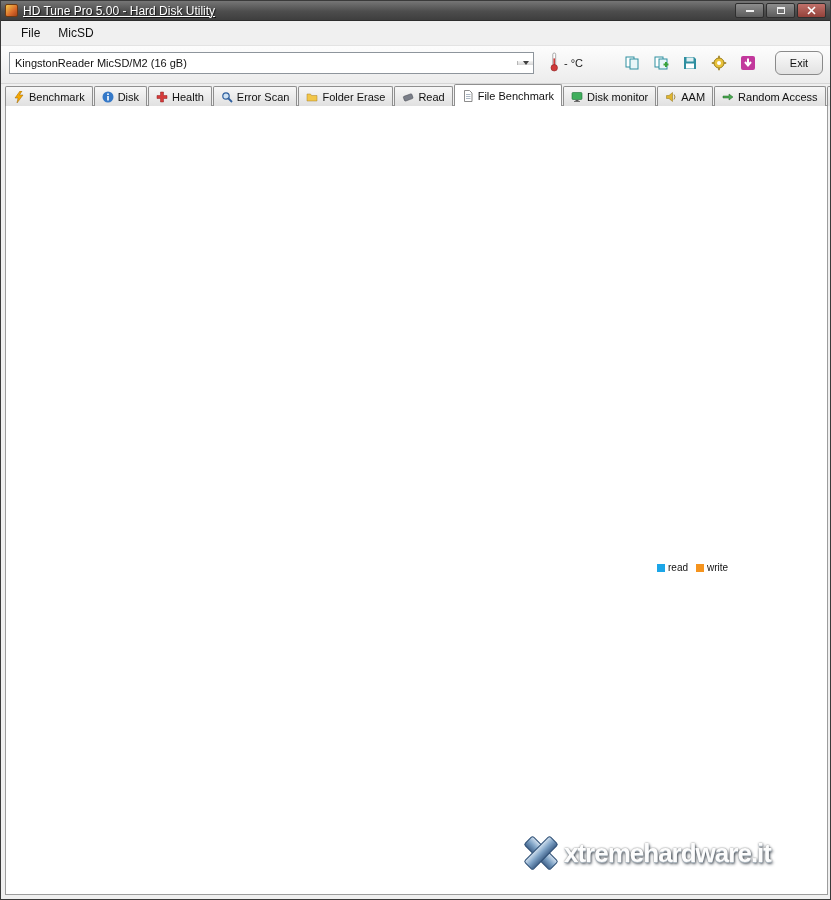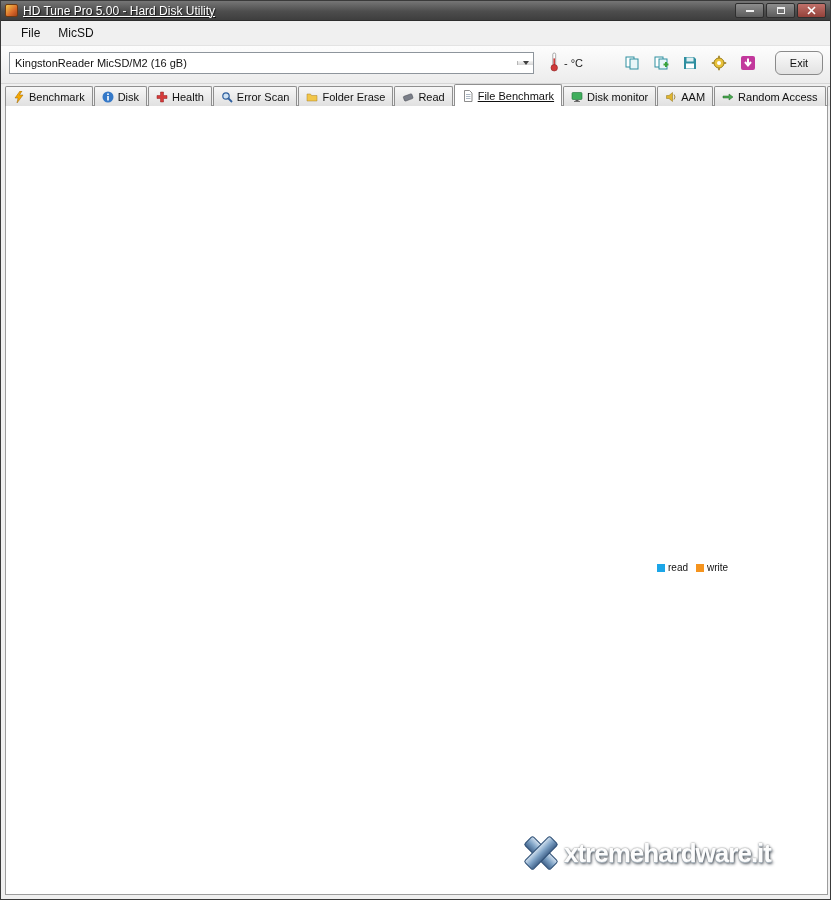--- a/index.html
+++ b/index.html
@@ -30,21 +30,21 @@
   .thermo{position:absolute;left:547px;top:50px;width:12px;height:22px;}
   #temp-label{position:absolute;left:563px;top:56px;font-size:11px;color:#222;}
   #tool-buttons{position:absolute;left:618px;top:50px;display:flex;gap:3px;}
   .tool-btn{width:26px;height:24px;display:flex;align-items:center;justify-content:center;background:transparent;border:1px solid transparent;border-radius:2px;}
   .tool-btn svg{width:16px;height:16px;display:block;}
   #exit-btn{position:absolute;left:774px;top:50px;width:48px;height:24px;font-size:11px;color:#111;border:1px solid #8a8a8a;border-radius:6px;background:linear-gradient(#fafafa,#e2e2e2);}
 
   
   #tabs{position:absolute;top:83px;left:4px;height:22px;display:flex;align-items:flex-end;}
   .tab{display:flex;align-items:center;gap:4px;height:20px;padding:0 7px;font-size:11px;color:#111;background:linear-gradient(#f7f7f7,#e0e0e0);border:1px solid #8f8f8f;border-bottom:none;border-radius:2px 2px 0 0;margin-right:1px;position:relative;z-index:2;white-space:nowrap;}
-  .tab.active{height:22px;background:#fff;z-index:6;text-decoration:underline;}
+  .tab.active{height:22px;background:#fff;z-index:6;}
   .tab-icon{width:12px;height:12px;flex:0 0 auto;}
   .tab-icon svg{width:12px;height:12px;display:block;}
 
   
   .content{position:absolute;left:4px;top:104px;width:823px;height:790px;background:#fff;border:1px solid #9d9d9d;z-index:1;}
 
   
   .checkbox{position:absolute;display:flex;align-items:center;gap:5px;font-size:11px;color:#111;}
   .cb-box{width:13px;height:13px;border:1px solid #8d8d8d;background:linear-gradient(#fefefe,#ededed);display:flex;align-items:center;justify-content:center;}
   .cb-check{color:#2c6e3f;font-size:11px;font-weight:bold;line-height:1;margin-top:-1px;}

